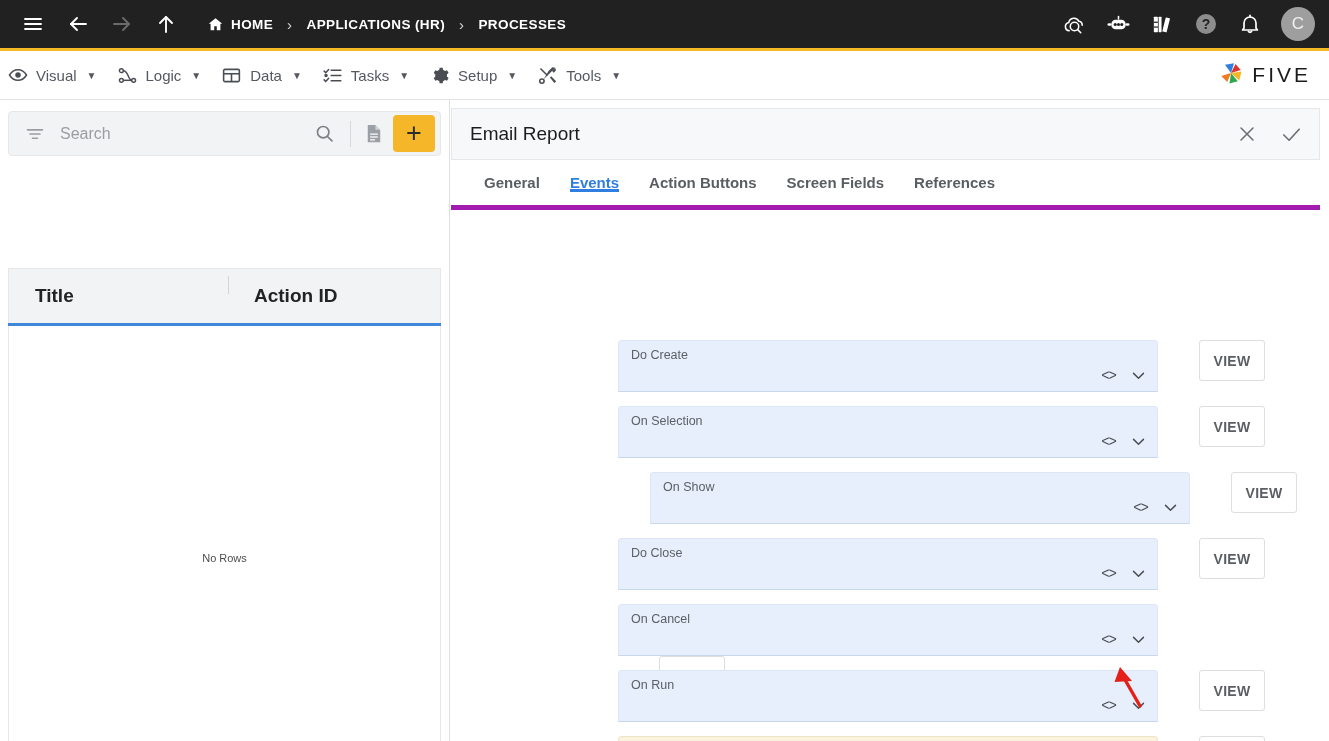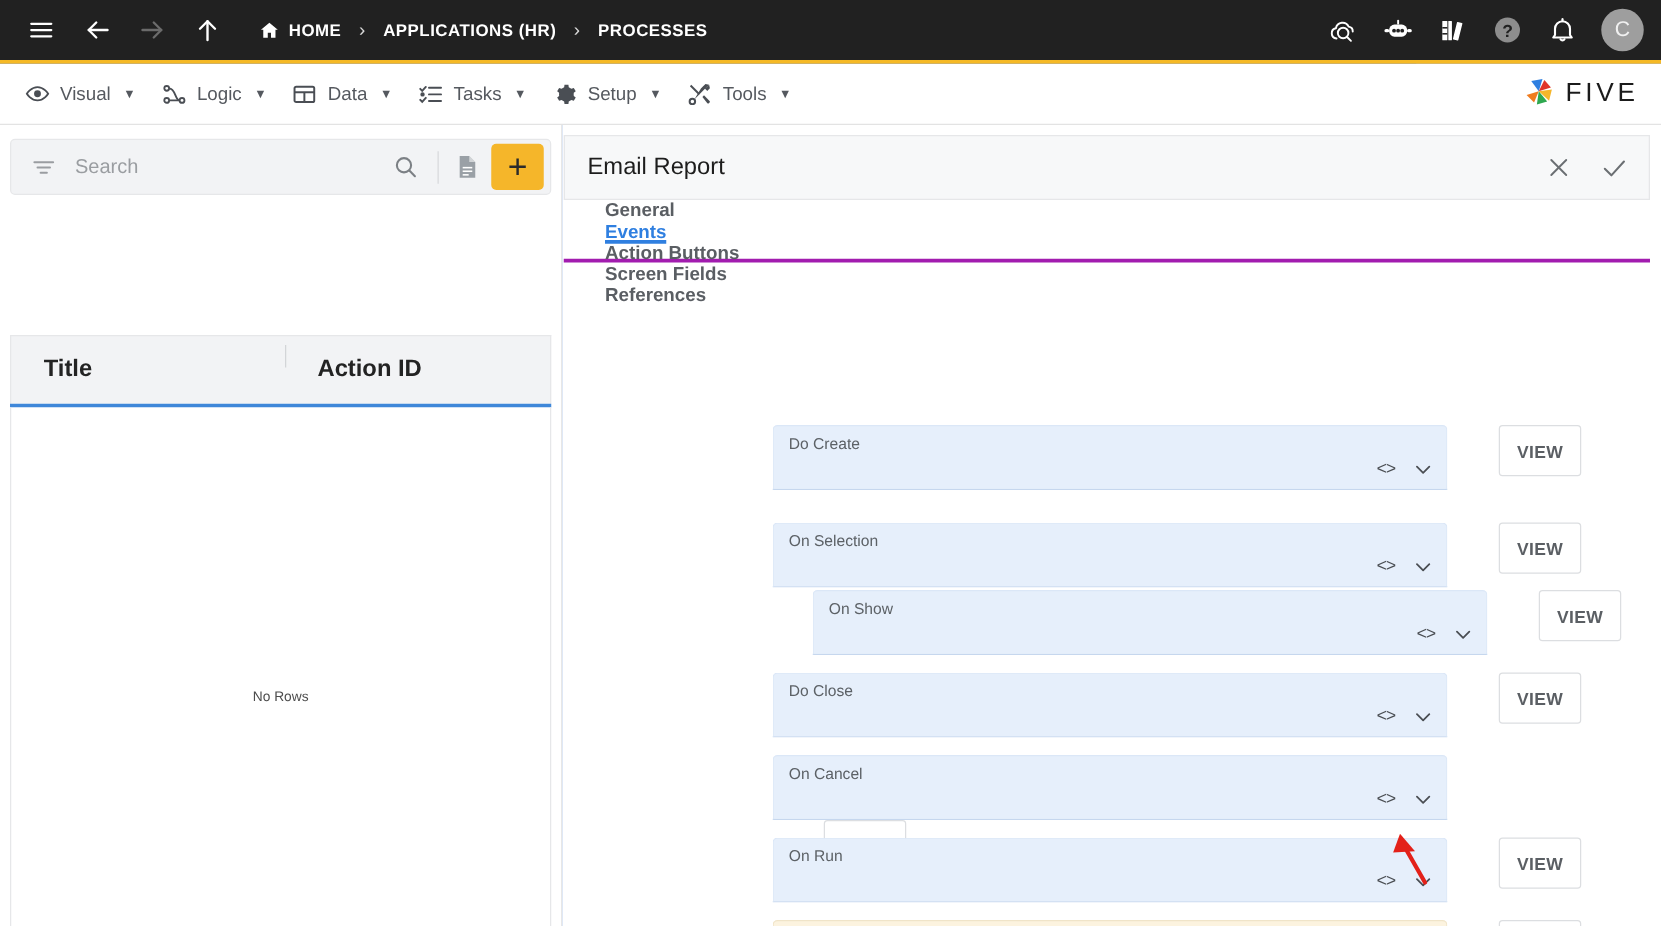--- a/index.html
+++ b/index.html
@@ -2,21 +2,21 @@
 <html><head>
 <meta charset="utf-8">
 <style>
   * { box-sizing: border-box; margin: 0; padding: 0; }
   html, body {
     width: 1329px; height: 741px;
     font-family: "Liberation Sans", sans-serif;
     background: #ffffff;
     overflow: hidden;
   }
-  .app { position: relative; width: 1133px; height: 741px; background:#3b82f6; }
+  .app { position: relative; width: 1133px; height: 741px; background:#f97316; }
 
   
   .topbar {
     position:absolute; left:0; top:0; width:1329px; height:51px;
     background:#212121; display:flex; align-items:center;
     border-bottom:3px solid #f5b926;
   }
   .tb-icon { width:38px; height:38px; display:flex; align-items:center; justify-content:center; color:#ffffff; flex:none; }
   .tb-icon svg { display:block; }
   .tb-arrow-dim { color:#6b6b6b; }
@@ -28,21 +28,21 @@
   .crumb-home-ic { margin-right:7px; display:flex; align-items:center; }
   .tb-right { margin-left:auto; display:flex; align-items:center; padding-right:14px; gap:6px; }
   .avatar {
     width:34px; height:34px; border-radius:50%; background:#9e9e9e; color:#f0f0f0;
     display:flex; align-items:center; justify-content:center; font-size:17px; margin-left:6px;
   }
 
   
   .menubar {
     position:absolute; left:0; top:51px; width:1329px; height:49px;
-    background:#fff; display:flex; align-items:center; padding-left:14px;
+    background:#fff; display:flex; align-items:center; padding-left:2px;
     border-bottom:1px solid #e3e3e3;
   }
   .menu-item {
     display:flex; align-items:center; gap:8px; color:#55595f;
     font-size:15px; padding:4px 14px 4px 6px; white-space:nowrap; cursor:pointer;
   }
   .menu-item .mi-ic { display:flex; align-items:center; color:#4a4e54; }
   .caret { font-size:10px; color:#55595f; margin-left:2px; }
   .logo-wrap { margin-left:auto; display:flex; align-items:center; padding-right:18px; gap:6px; }
   .logo-text { font-size:21px; letter-spacing:3px; color:#1b1b1b; font-weight:400; }
@@ -94,21 +94,21 @@
   .panel-head {
     position:absolute; left:1px; top:8px; width:869px; height:52px;
     background:#f7f8f9; border:1px solid #e6e7e9;
     display:flex; align-items:center; padding:0 14px 0 18px;
   }
   .panel-title { font-size:19px; color:#1d1d1d; }
   .ph-actions { margin-left:auto; display:flex; align-items:center; gap:16px; }
   .ph-btn { width:28px; height:28px; display:flex; align-items:center; justify-content:center; color:#6b6f73; }
   .tabs {
     position:absolute; left:1px; top:60px; width:869px; height:50px;
-    border-bottom:3px solid #a21caf; display:flex; align-items:flex-start; padding-left:18px;flex-direction:column;
+    border-bottom:5px solid #a21caf; display:flex; align-items:center; padding-left:18px;
   }
   .tab {
     display:flex; align-items:center; padding:0 15px; font-size:15px; font-weight:bold;
     color:#5a5e63; position:relative; cursor:pointer; white-space:nowrap;
   }
   .tab.active { color:#2f7fe0; }
   .tab.active::after {
     content:""; position:absolute; left:15px; right:15px; bottom:-1px; height:3px; background:#2f7fe0;
   }
 
@@ -414,21 +414,21 @@
               <span class="ev-code">&lt;&gt;</span>
               <span class="ev-chev">
                 <svg width="17" height="17" viewBox="0 0 24 24" fill="none" stroke="currentColor" stroke-width="2" stroke-linecap="round" stroke-linejoin="round">
                   <polyline points="5,9 12,16 19,9"></polyline>
                 </svg>
               </span>
             </div>
           </div>
           <div class="view-btn">VIEW</div>
         </div>
-        <div class="ev-row" style="top: 181px; margin-top: 12px;">
+        <div class="ev-row" style="top: 181px;">
           <div class="ev-field">
             <div class="ev-label">On Selection</div>
             <div class="ev-icons">
               <span class="ev-code">&lt;&gt;</span>
               <span class="ev-chev">
                 <svg width="17" height="17" viewBox="0 0 24 24" fill="none" stroke="currentColor" stroke-width="2" stroke-linecap="round" stroke-linejoin="round">
                   <polyline points="5,9 12,16 19,9"></polyline>
                 </svg>
               </span>
             </div>

